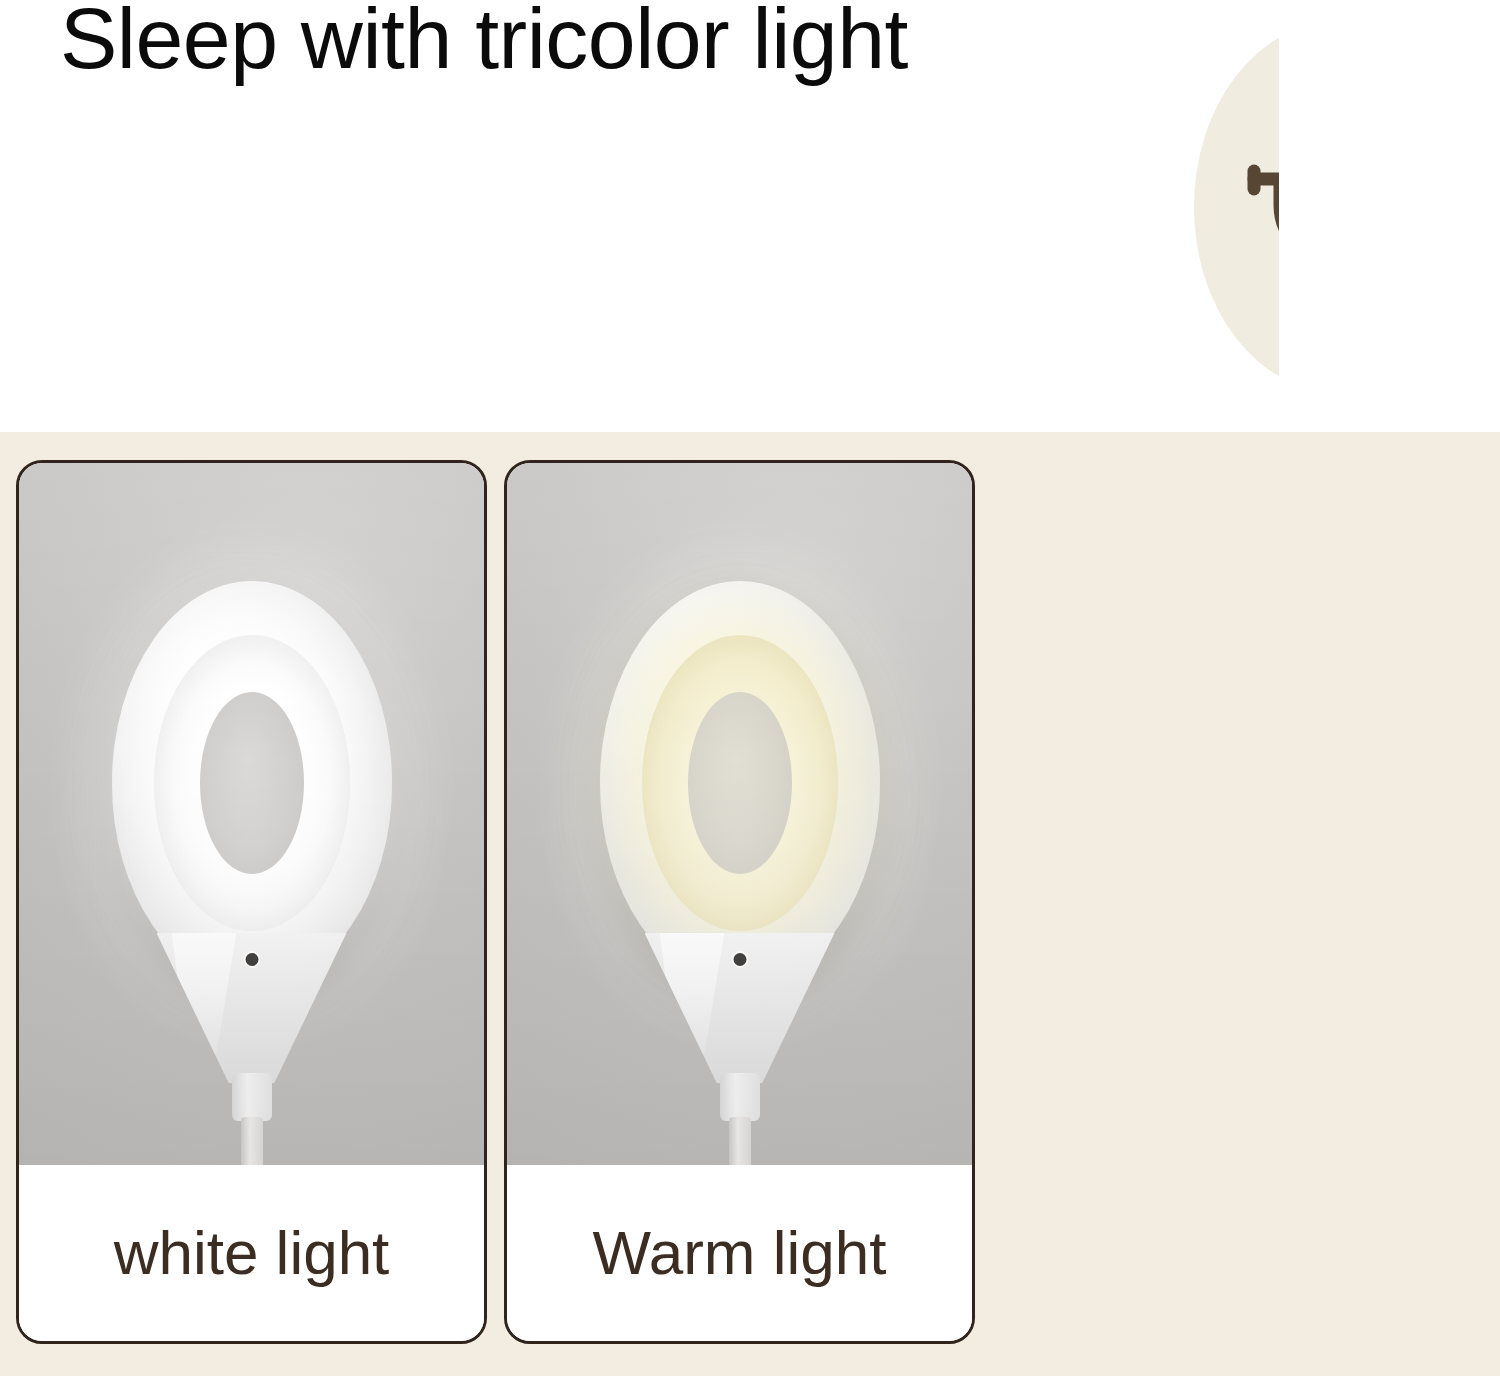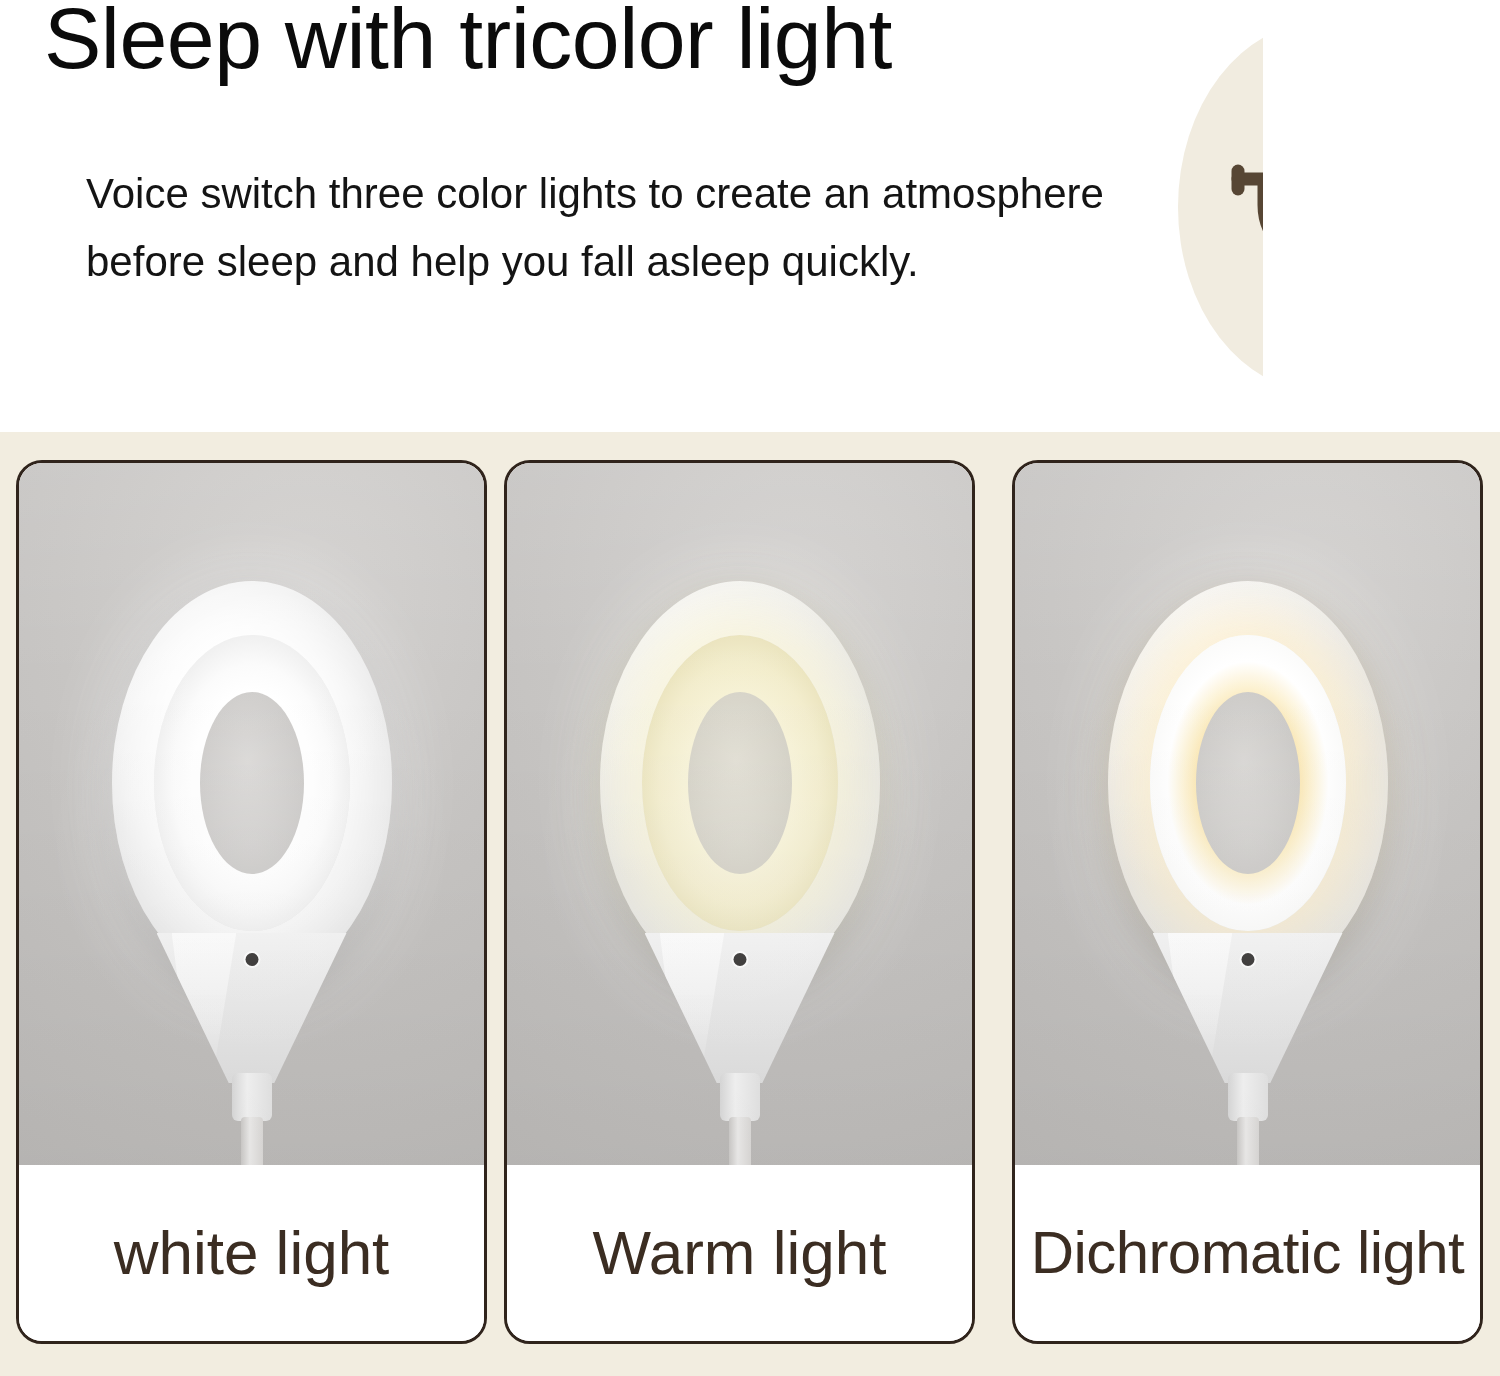--- a/index.html
+++ b/index.html
@@ -18,21 +18,21 @@
   .page {
     position: relative;
     width: 1500px;
     height: 1376px;
     background: #ffffff;
   }
 
   
   .header {
     position: absolute;
-    left: 0;
+    left: 16px;
     top: 0;
     width: 1263px;
     height: 432px;
     background: #ffffff;
     overflow: hidden;
   }
 
   .headline {
     position: absolute;
     left: 44px;
@@ -308,21 +308,20 @@
 </style>
 </head>
 <body>
 
 <div class="page">
 
   <div class="header">
 
     <div class="headline">Sleep with tricolor light</div>
 
-    <div class="subcopy">Voice switch three color lights to create an atmosphere before sleep and help you fall asleep quickly.</div>
 
     <div class="mic-badge">
       <div class="mic-ellipse"></div>
       <svg class="mic-svg" viewBox="0 0 210 240">
         <g fill="none" stroke="#574634" stroke-width="13" stroke-linecap="round" stroke-linejoin="round">
           <rect x="72" y="12" width="66" height="136" rx="33" ry="33"></rect>
           <path d="M48 96 v22 a57 57 0 0 0 114 0 V96"></path>
           <path d="M22 92 h26"></path>
           <path d="M162 92 h26"></path>
           <path d="M22 84 v18"></path>
@@ -369,34 +368,15 @@
           <div class="sensor-dot"></div>
           <div class="neck-collar"></div>
           <div class="gooseneck"></div>
         </div>
       </div>
       <div class="caption">
         <span class="caption-text">Warm light</span>
       </div>
     </div>
 
-    <div class="card card-3">
-      <div class="photo">
-        <div class="lamp">
-          <div class="head-shell"></div>
-          <div class="ring ring-dichro">
-            <div class="ring-bloom"></div>
-            <div class="ring-core"></div>
-            <div class="ring-hole"></div>
-          </div>
-          <div class="neck-funnel"></div>
-          <div class="sensor-dot"></div>
-          <div class="neck-collar"></div>
-          <div class="gooseneck"></div>
-        </div>
-      </div>
-      <div class="caption">
-        <span class="caption-text tight">Dichromatic light</span>
-      </div>
-    </div>
 
   </div>
 </div>
 
 </body></html>

